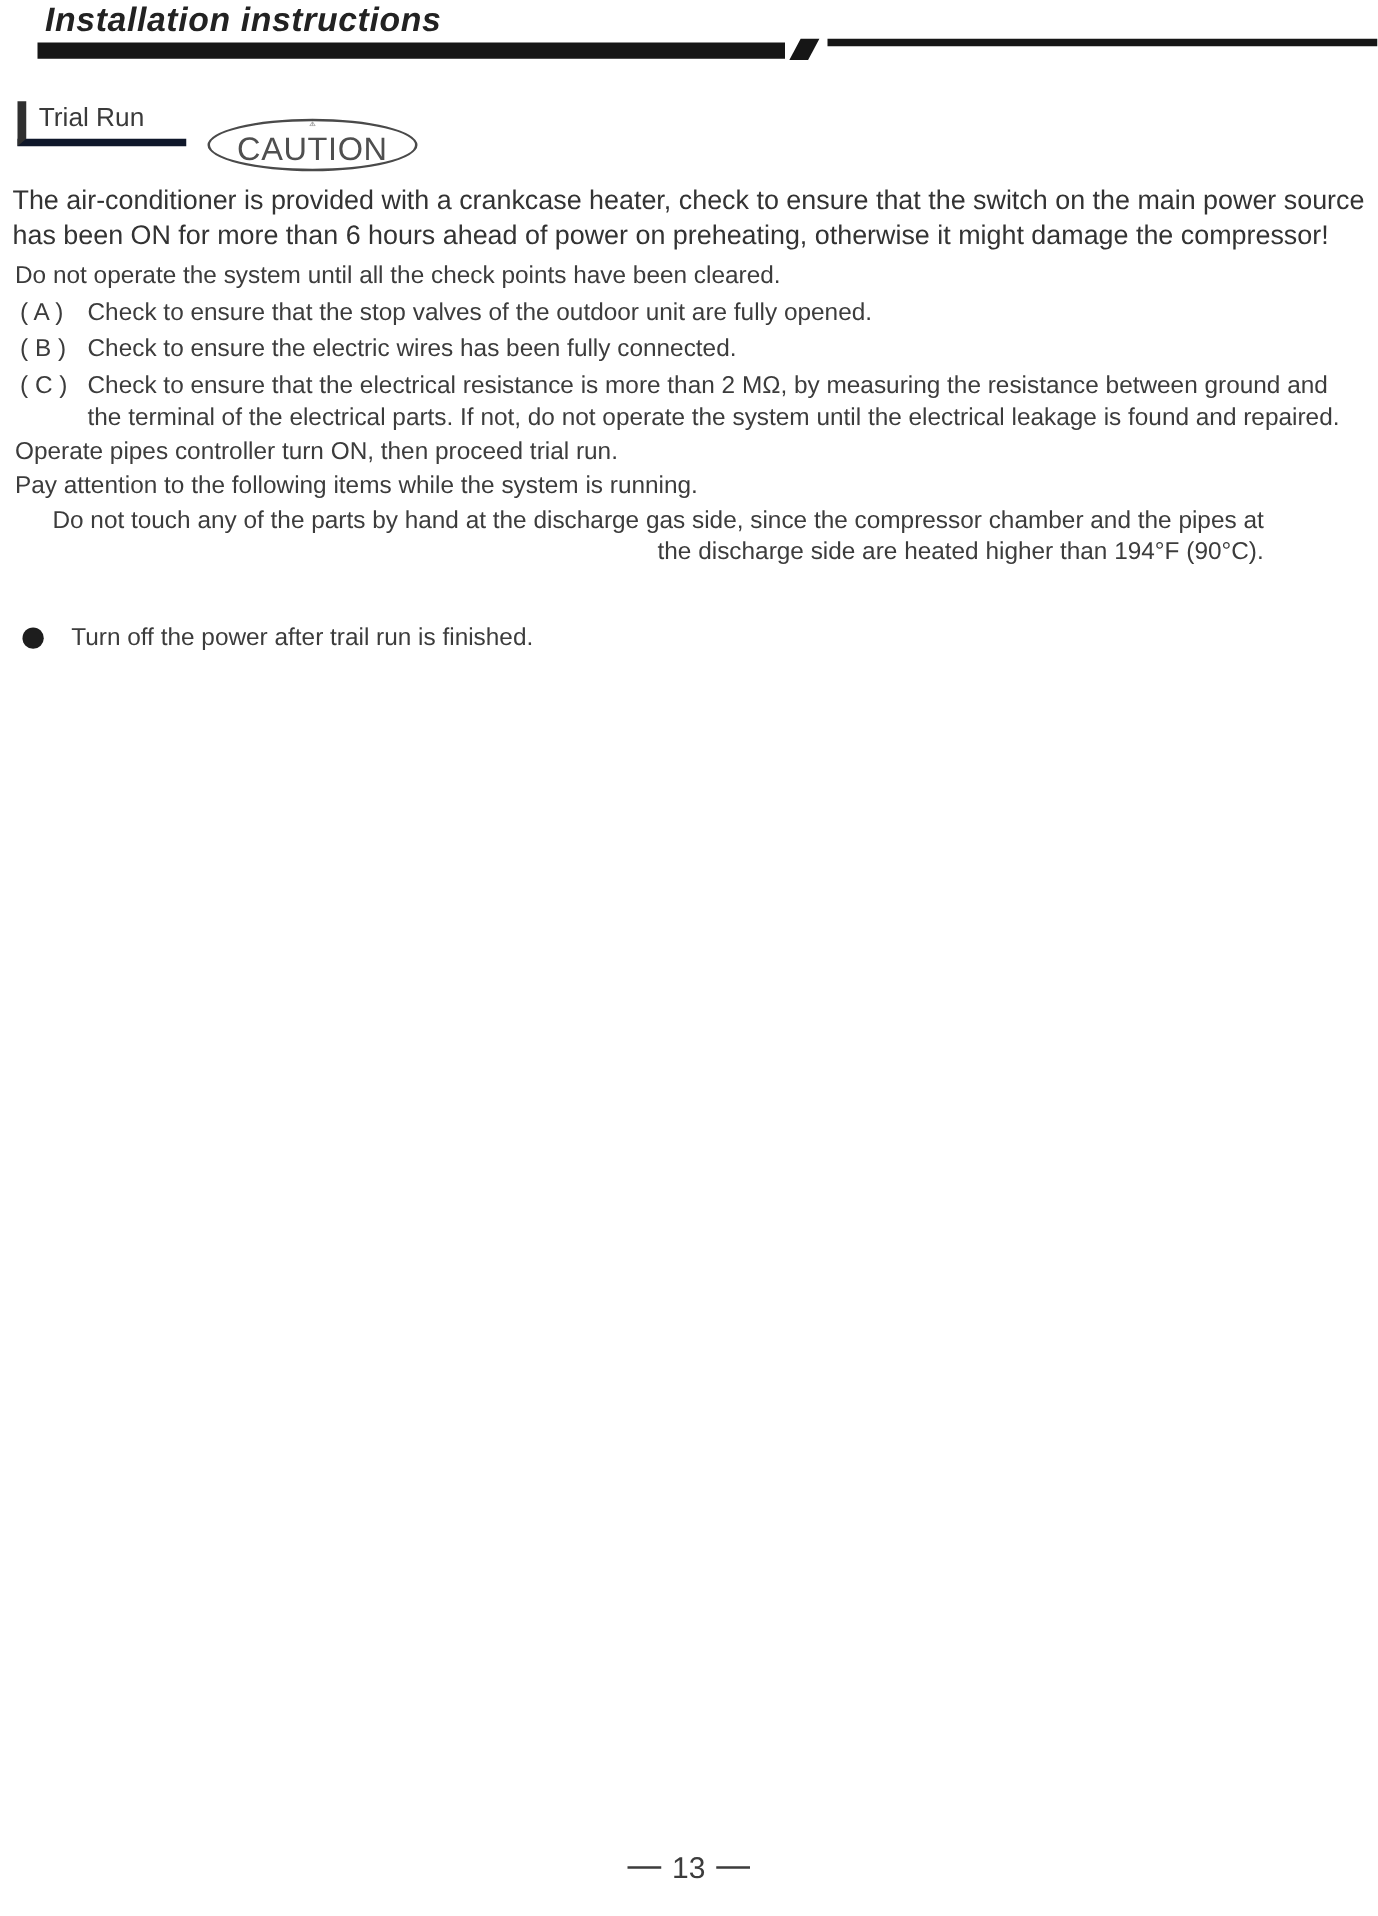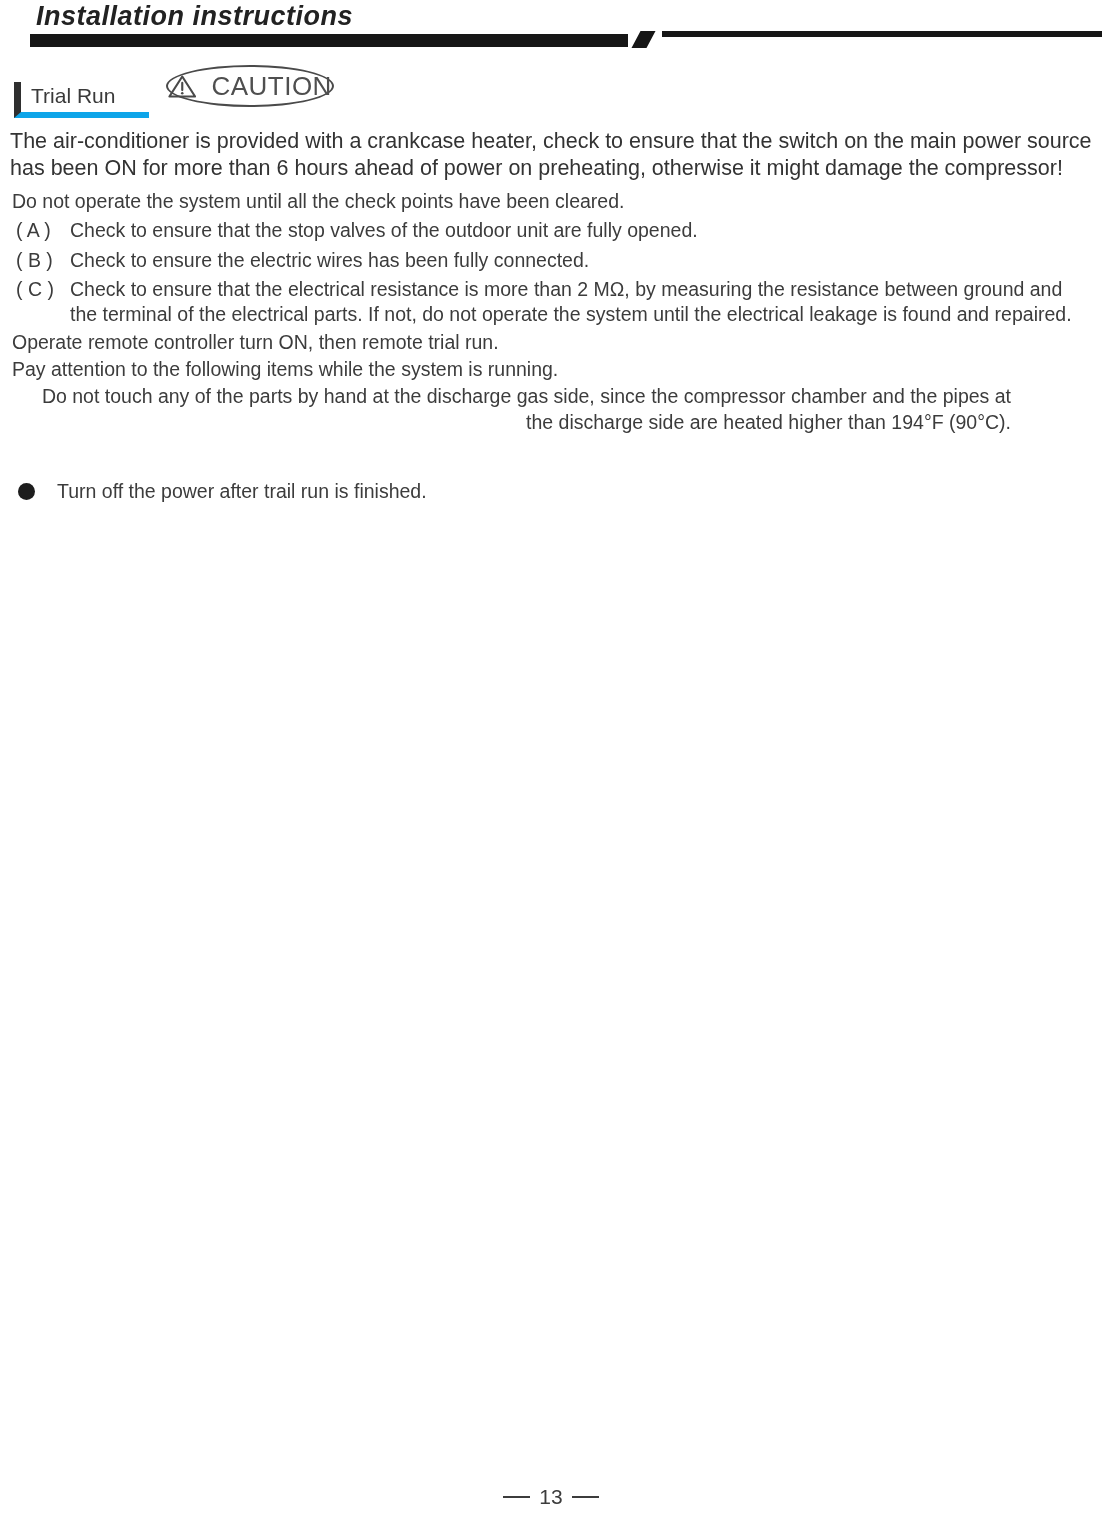--- a/index.html
+++ b/index.html
@@ -55,42 +55,43 @@
     width: 440px; height: 6px;
     background: #161616;
   }
 
   
   .section-label {
     display: inline-block;
     margin: 32px 0 0 14px;
     padding: 2px 34px 4px 10px;
     border-left: 7px solid #2f2f2f;
-    border-bottom: 6px solid #0ea5e9;
+    border-bottom: 6px solid #0f172a;
     font-size: 21px;
     color: #3a3a3a;
   }
 
   
   .intro {
     margin: 42px 0 0 14px;
     font-size: 19.5px;
     color: #3c3c3c;
   }
   .caution-badge {
     display: inline-flex;
     align-items: center;
     justify-content: flex-start;
-    gap: 15px;
+    gap: 3px;
     margin: 16px 0 0 12px;
     width: 168px;
     height: 42px;
     border: 2px solid #4a4a4a;
     border-radius: 50%;
     box-sizing: border-box;
+    flex-direction: column;
   }
   .caution-word {
     font-size: 26px;
     color: #4f4f4f;
     letter-spacing: 0.5px;
   }
   .caution-para {
     margin: 10px 0 0 10px;
     width: 1086px;
     font-size: 21.5px;
@@ -141,21 +142,21 @@
     font-size: 19.5px;
     line-height: 1.32;
   }
 
   
   .footer {
     position: absolute;
     left: 0; right: 0;
     bottom: 26px;
     text-align: center;
-    font-size: 21px;
+    font-size: 24px;
     color: #3c3c3c;
   }
   .dash {
     display: inline-block;
     width: 27px; height: 2px;
     background: #3c3c3c;
     vertical-align: middle;
     margin: 0 9px 3px 9px;
   }
 </style>
@@ -197,21 +198,21 @@
   </div>
   <div class="check">
     <span class="check-label">( B )</span>
     <span class="check-text">Check to ensure the electric wires has been fully connected.</span>
   </div>
   <div class="check">
     <span class="check-label">( C )</span>
     <span class="check-text">Check to ensure that the electrical resistance is more than 2 MΩ, by measuring the resistance between ground and the terminal of the electrical parts. If not, do not operate the system until the electrical leakage is found and repaired.</span>
   </div>
 
-  <p class="line tight">Operate remote controller turn ON, then remote trial run.</p>
+  <p class="line tight">Operate pipes controller turn ON, then proceed trial run.</p>
   <p class="line tight">Pay attention to the following items while the system is running.</p>
   <p class="line tight indent">Do not touch any of the parts by hand at the discharge gas side, since the compressor chamber and the pipes at the discharge side are heated higher than 194°F (90°C).</p>
 
   <div class="bullet-block">
     <span class="bullet"></span>
     <div class="bullet-text">
       <p>Turn off the power after trail run is finished.</p>
     </div>
   </div>
 

